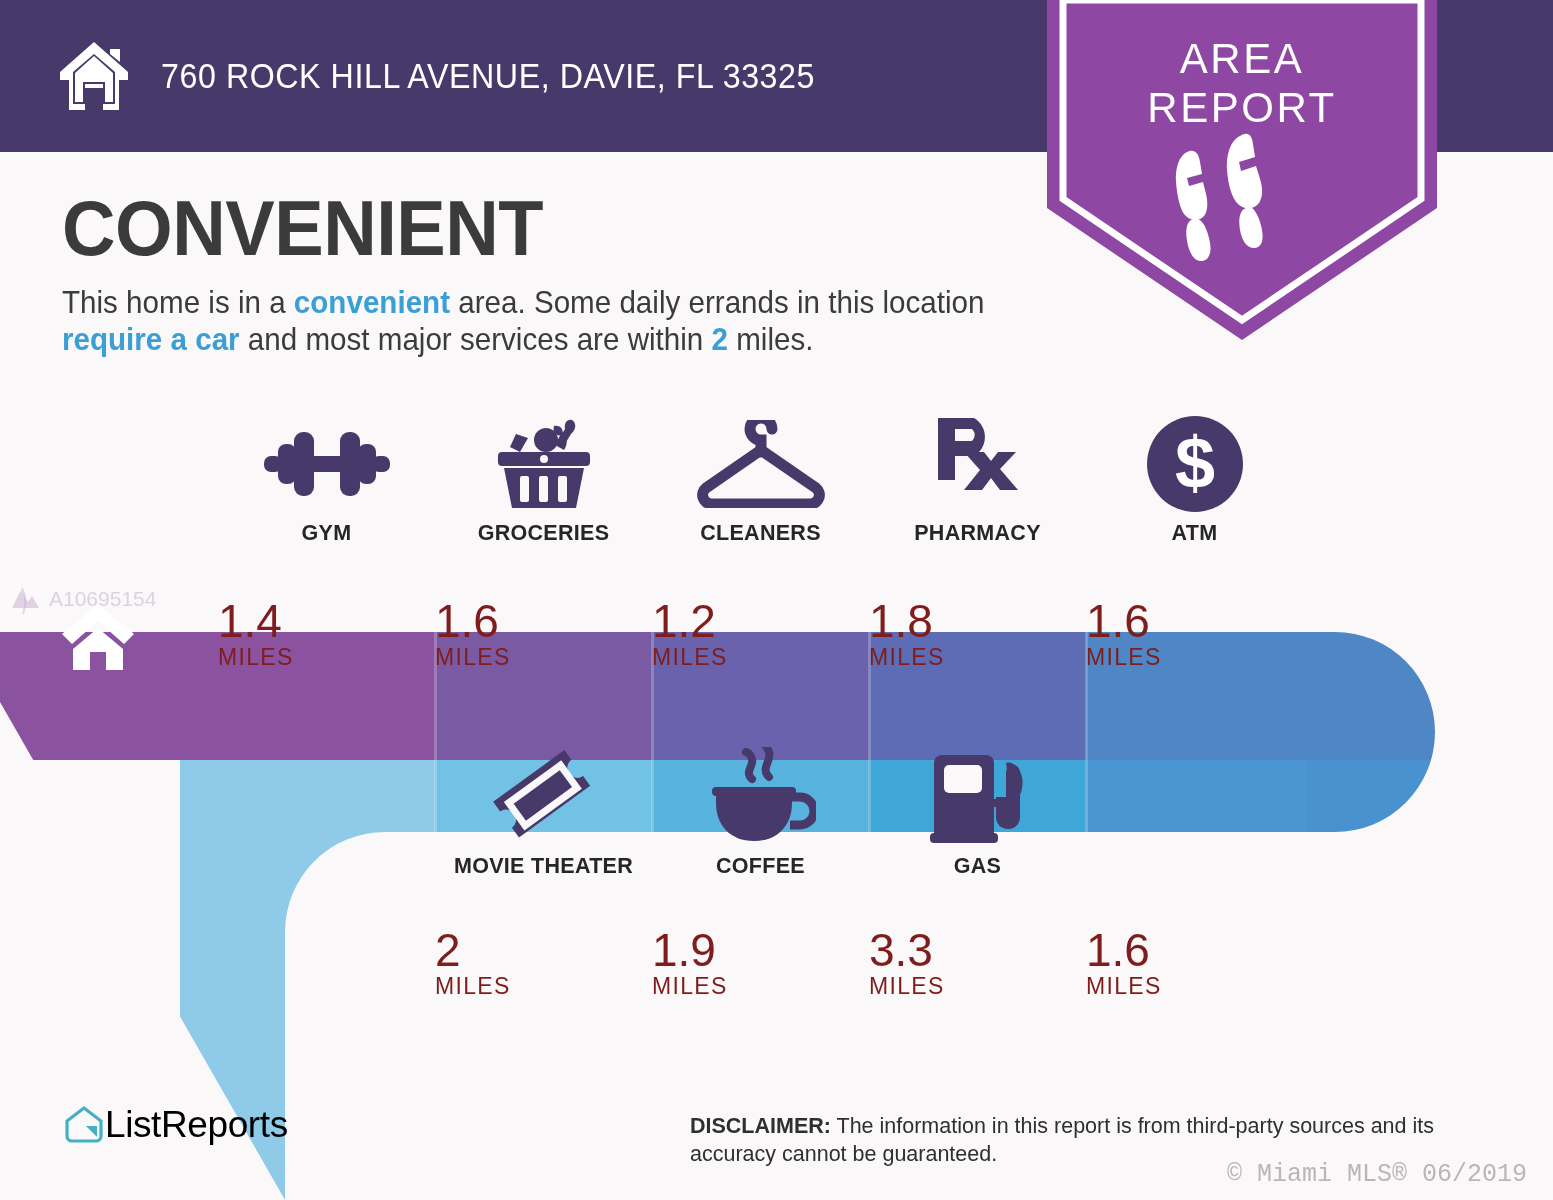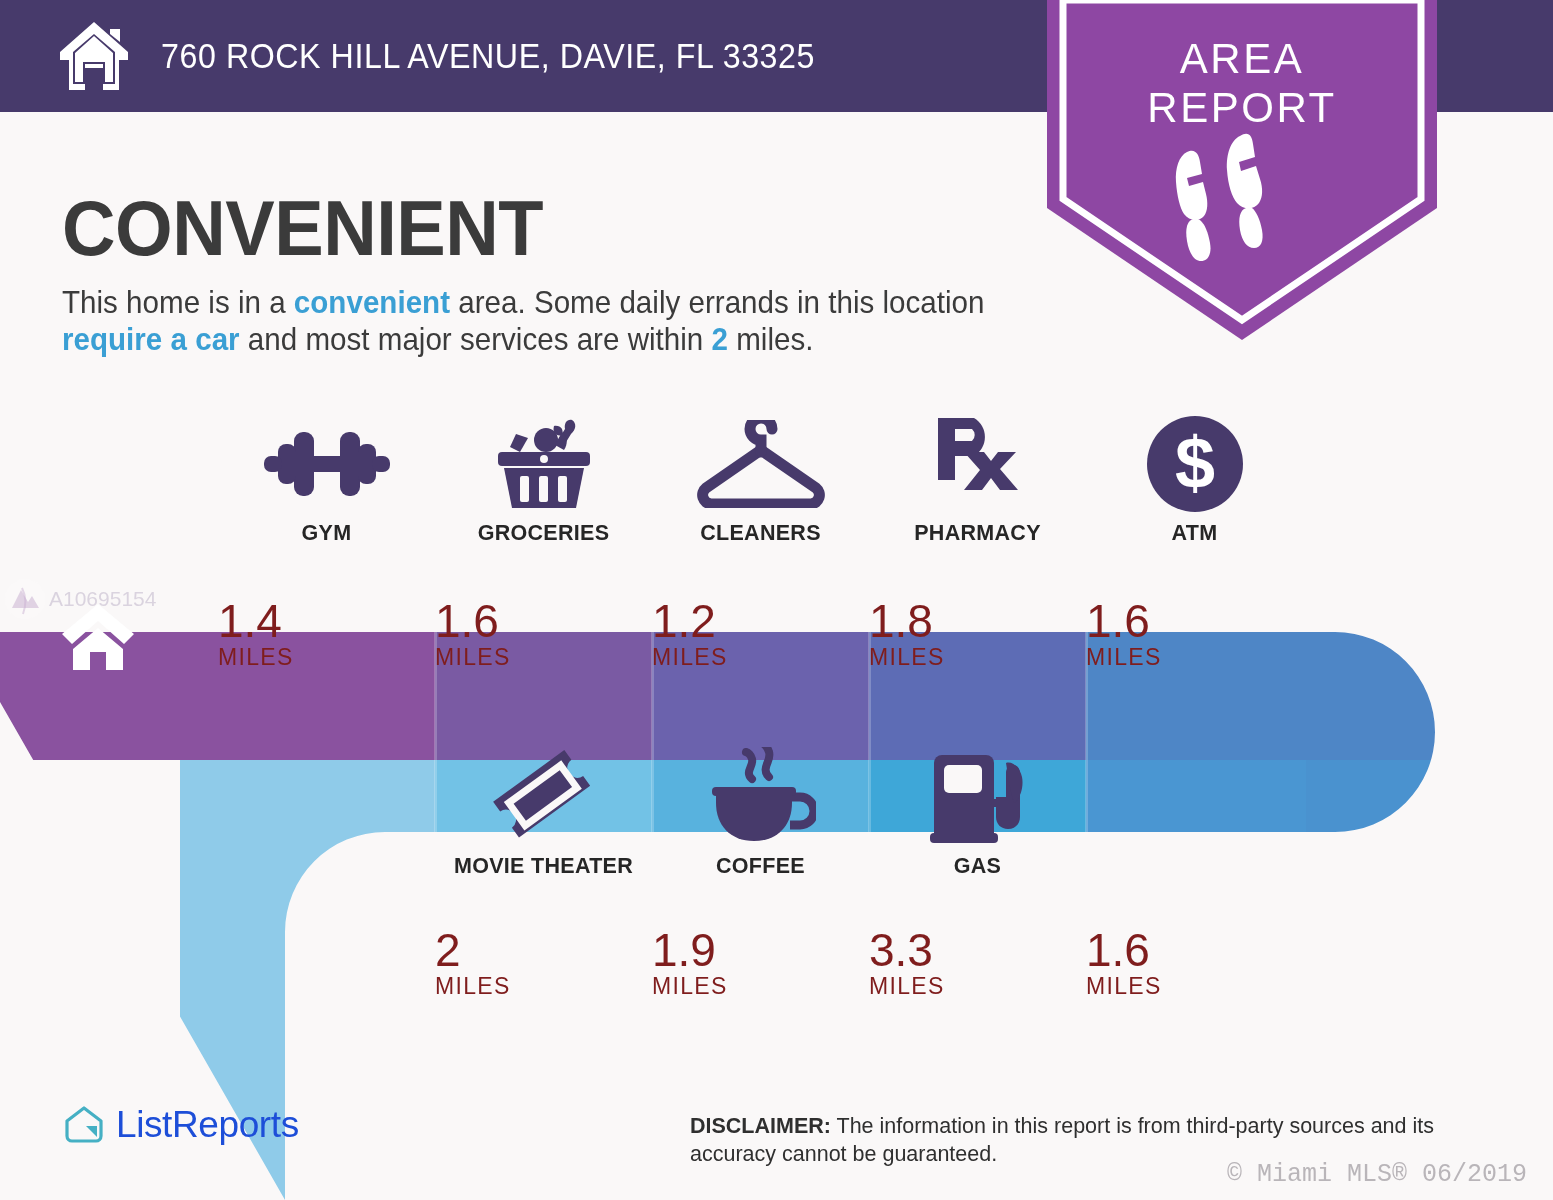--- a/index.html
+++ b/index.html
@@ -6,21 +6,21 @@
   html, body {
     width: 1553px; height: 1200px;
     background: #faf8f8;
     font-family: "Liberation Sans", sans-serif;
     overflow: hidden;
   }
   .page { position: relative; width: 1553px; height: 1200px; background: #faf8f8; }
 
   
   .header {
-    position: absolute; left: 0; top: 0; width: 1553px; height: 112px;
+    position: absolute; left: 0; top: 0; width: 1553px; height: 152px;
     background: #473a6b;
     display: flex; align-items: center;
   }
   .header-home { margin-left: 55px; width: 78px; height: 72px; flex: none; }
   .header-address {
     margin-left: 28px; color: #ffffff;
     font-size: 35px; letter-spacing: 0.6px; font-weight: 400;
     font-family: "Liberation Sans Narrow","Liberation Sans", sans-serif;
     transform: scaleX(0.92); transform-origin: left center;
     white-space: nowrap;
@@ -91,21 +91,21 @@
   .wm-logo { width: 42px; height: 42px; opacity: 0.42; }
   .wm-text {
     margin-left: 3px; font-size: 21px; color: #d9d2de;
     font-family: "Liberation Sans Narrow","Liberation Sans", sans-serif; opacity: 0.95; text-align: center;
   }
 
   
   .lr-logo { position: absolute; left: 63px; top: 1104px; display: flex; align-items: center; }
   .lr-mark { width: 42px; height: 42px; }
   .lr-name {
-    margin-left: 11px; font-size: 37px; color: #1d4ed8; letter-spacing: -0.4px;
+    font-size: 37px; color: #000000; letter-spacing: -0.4px;
     font-family: "Liberation Sans", sans-serif; font-weight: 400;
   }
   .disclaimer {
     position: absolute; left: 690px; top: 1112px; width: 800px;
     font-size: 21.5px; line-height: 28px; color: #2f2f2f;
     font-family: "Liberation Sans Narrow","Liberation Sans", sans-serif;
   }
   .disclaimer b { font-weight: bold; }
   .mls {
     position: absolute; right: 26px; top: 1160px;

